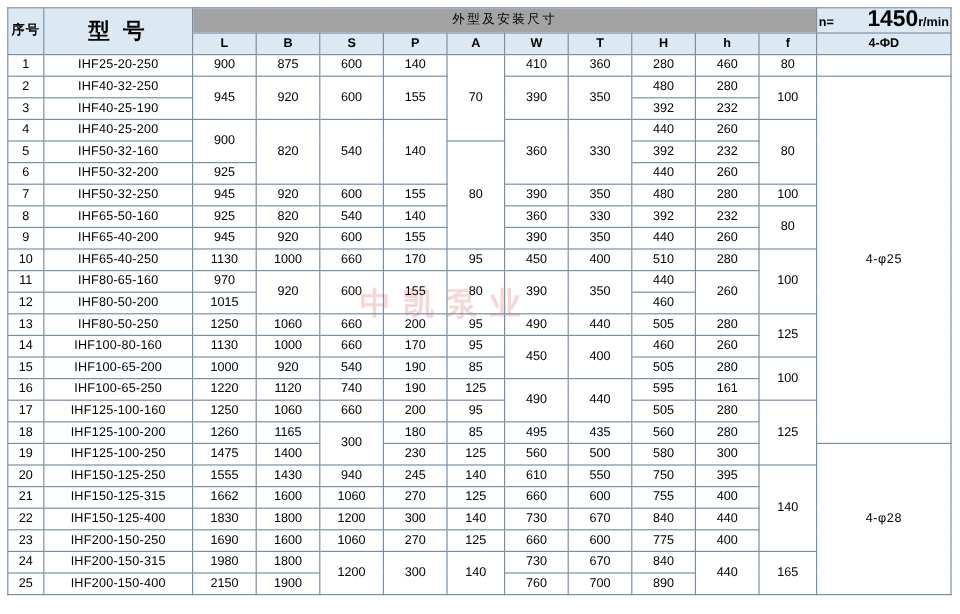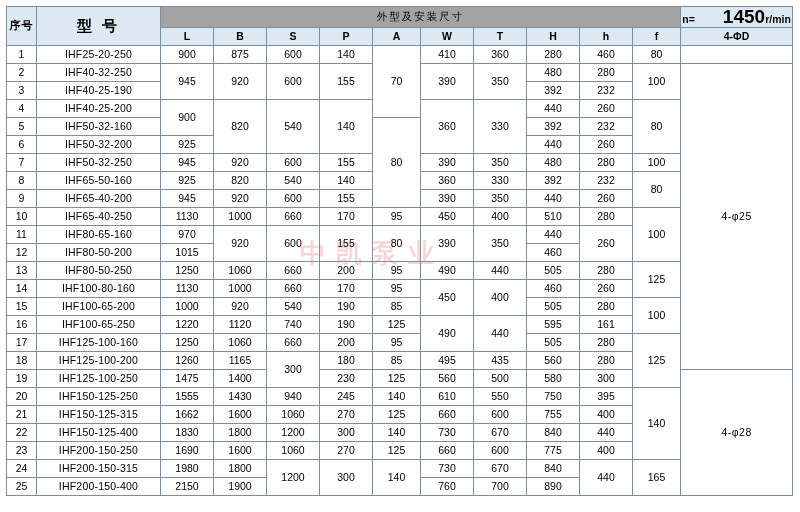--- a/index.html
+++ b/index.html
@@ -61,21 +61,21 @@
   }
   .hdr-cell {
     background: #dce9f3;
     font-size: 11.5px;
   }
   .hdr-cell.small-head {
     font-size: 11px;
     letter-spacing: 1px;
   }
   .hdr-cell.model-head {
-    font-size: 15px;
+    font-size: 18px;
     letter-spacing: 3px;
   }
   td.model {
     text-align: left;
     padding-left: 9px;
     font-size: 10.5px;
     letter-spacing: 0.2px;
   }
   td.num {
     font-size: 10.5px;

